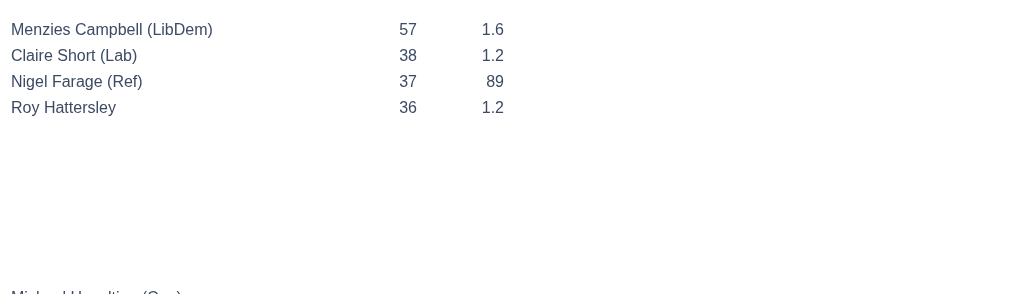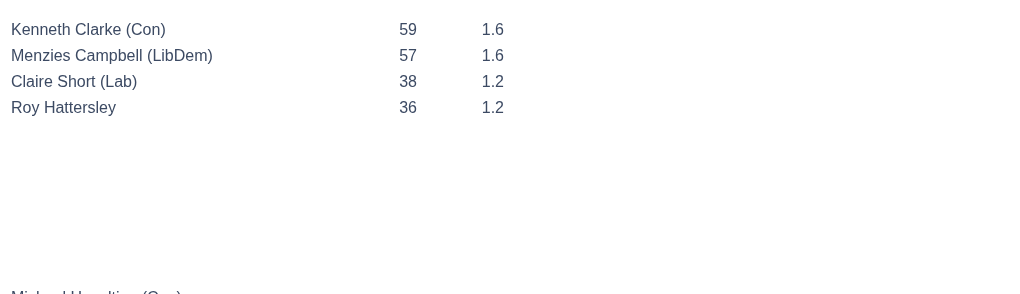--- a/index.html
+++ b/index.html
@@ -84,41 +84,41 @@
   }
 </style>
 </head>
 <body>
 
 <div class="page">
 
   <table class="data-table">
     <tbody>
 
-      <tr>
-        <td class="col-name">Kenneth Clarke (Con)</td>
-        <td class="col-value-a">59</td>
-        <td class="col-value-b">1.6</td>
-      </tr>
 
 
       <tr>
         <td class="col-name">Menzies Campbell (LibDem)</td>
         <td class="col-value-a">57</td>
         <td class="col-value-b">1.6</td>
       </tr>
 
 
 
       <tr>
         <td class="col-name">Claire Short (Lab)</td>
         <td class="col-value-a">38</td>
         <td class="col-value-b">1.2</td>
       </tr>
 
+      <tr>
+        <td class="col-name">Nigel Farage (Ref)</td>
+        <td class="col-value-a">37</td>
+        <td class="col-value-b">89</td>
+      </tr>
 
 
       <tr>
         <td class="col-name">Roy Hattersley</td>
         <td class="col-value-a">36</td>
         <td class="col-value-b">1.2</td>
       </tr>
 
     </tbody>
   </table>

